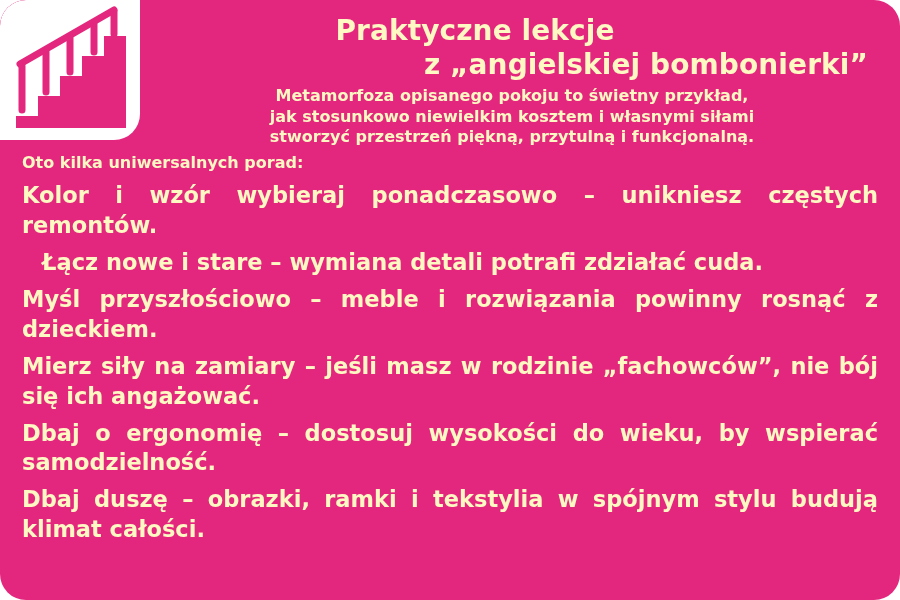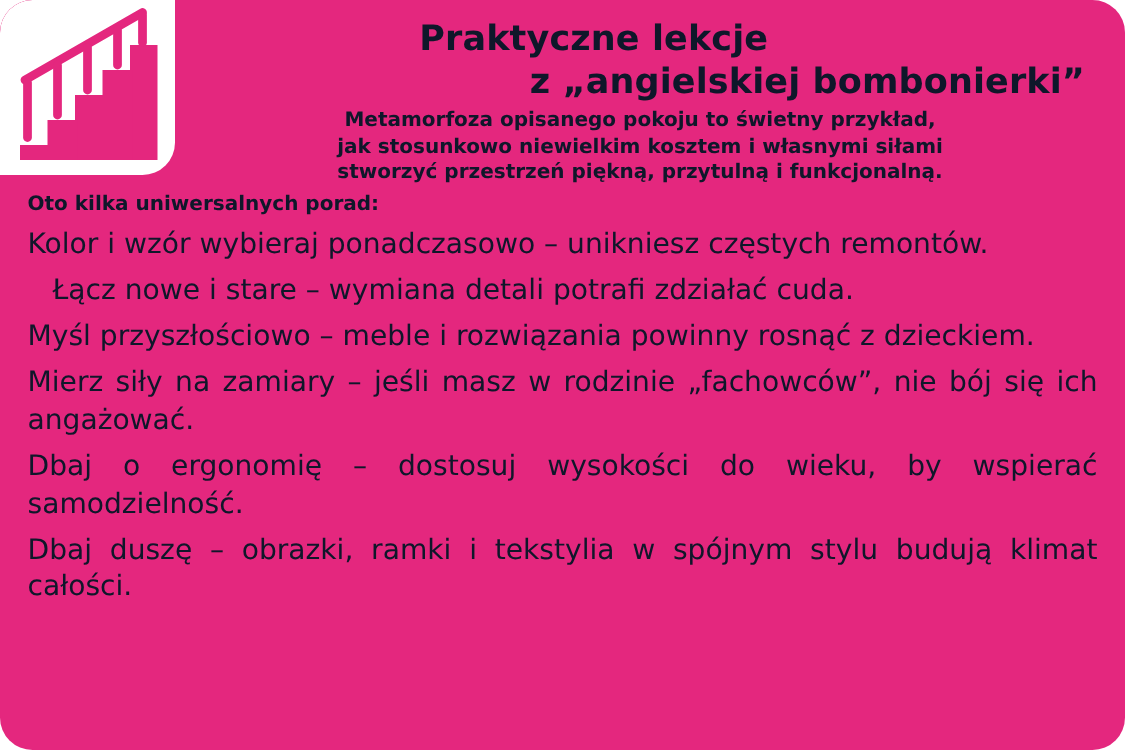--- a/index.html
+++ b/index.html
@@ -42,21 +42,21 @@
     top: 6px;
   }
   .content {
     position: absolute;
     left: 0;
     top: 0;
     width: 900px;
     height: 600px;
     box-sizing: border-box;
     padding: 14px 22px 10px 22px;
-    color: #0f172a;
+    color: #fef9c3;
   }
   .title {
     text-align: center;
     font-weight: bold;
     font-size: 28px;
     line-height: 1.22;
     letter-spacing: 0.1px;
     margin: 0 0 2px 0;
     padding-left: 60px;
     padding-right: 10px;
@@ -81,21 +81,21 @@
     font-size: 16px;
     line-height: 1.3;
     margin: 6px 0 0 0;
   }
   .tips {
     margin: 0;
     padding: 0;
     list-style: none;
   }
   .tip {
-    font-weight: normal;
+    font-weight: bold;
     font-size: 22.5px;
     line-height: 1.33;
     margin-top: 7px;
     text-align: justify;
     text-align-last: left;
   }
   .tip-narrow {
     text-align: right;
     text-align-last: left;
     margin-left: 20px;

